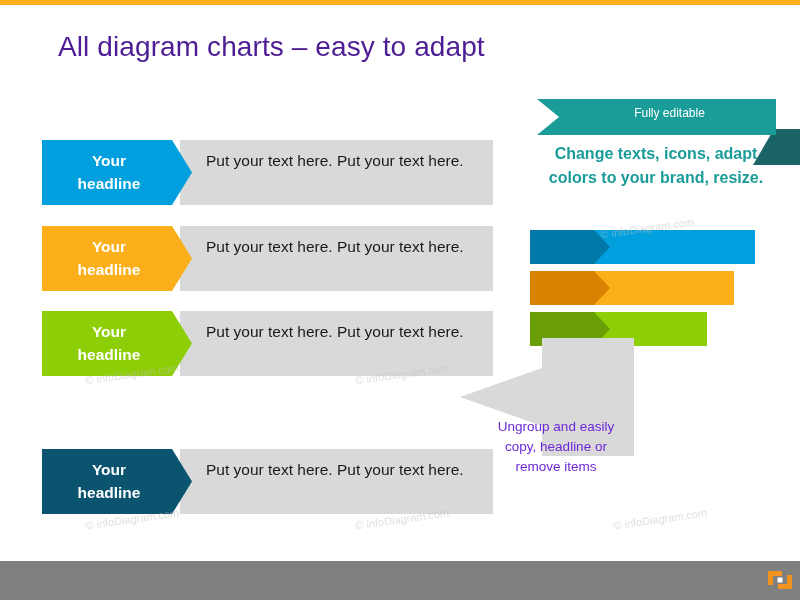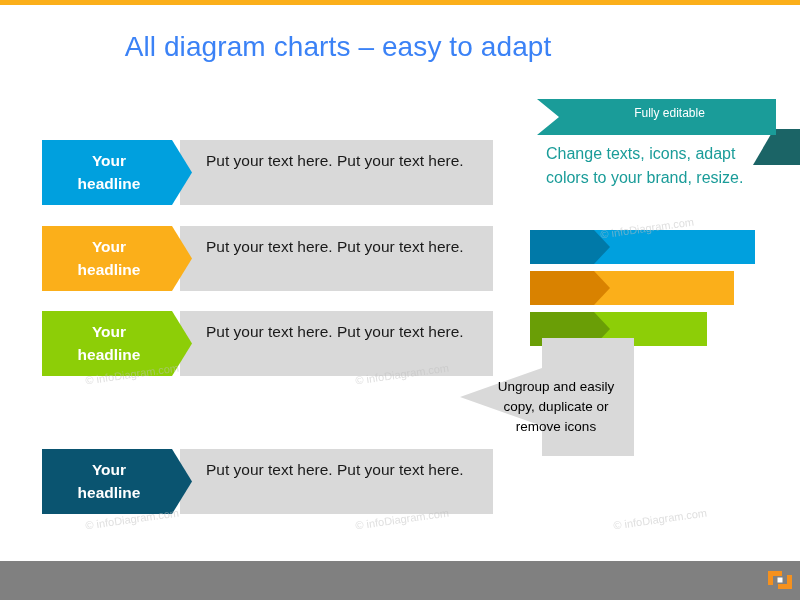--- a/index.html
+++ b/index.html
@@ -57,22 +57,22 @@
     position:absolute;left:0;top:0;width:239px;height:36px;
     background:#1A9C99;
     -webkit-clip-path:polygon(0 0,239px 0,239px 100%,0 100%,22px 50%);
     clip-path:polygon(0 0,239px 0,239px 100%,0 100%,22px 50%);
   }
   .ribbon-txt{
     position:absolute;left:26px;top:7px;width:213px;text-align:center;
     color:#fff;font-size:12px;
   }
   .ribbon-sub{
-    position:absolute;left:546px;top:142px;width:220px;
-    color:#1A9C99;font-size:16px;line-height:24px;
+    position:absolute;left:546px;top:142px;width:220px;text-align:center;
+    color:#1A9C99;font-size:16px;line-height:24px;font-weight:bold;
   }
 
   
   .minibar{position:absolute;height:34px;}
   .minibar .tail{position:absolute;left:62px;top:0;height:34px;}
   .minibar .headb{
     position:absolute;left:0;top:0;width:80px;height:34px;
     -webkit-clip-path:polygon(0 0,64px 0,80px 50%,64px 100%,0 100%);
     clip-path:polygon(0 0,64px 0,80px 50%,64px 100%,0 100%);
   }
@@ -104,21 +104,21 @@
   .footer-txt b{font-weight:bold;}
   .logo{position:absolute;left:766px;top:566px;width:28px;height:28px;}
 </style>
 </head>
 <body>
 
 <div class="slide">
 
   <div class="top-bar" style="background: rgb(251, 175, 26);"></div>
 
-  <div class="title" style="color: #3b82f6; text-align: center;">All diagram charts – easy to adapt</div>
+  <div class="title" style="color: #4c1d95;">All diagram charts – easy to adapt</div>
 
   <div class="row" id="row0" style="left:42px;top:140px;">
     <div class="body" style="background: rgb(217, 217, 217);">
       <div class="body-txt">Put your text here. Put your text here.</div>
     </div>
     <div class="head">
       <div class="head-shape" id="hs0" style="background: rgb(0, 160, 222);"></div>
       <div class="head-txt">
         <div>Your</div>
         <div>headline</div>
@@ -179,24 +179,24 @@
   <div class="minibar" id="mb1" style="left: 530px; top: 271px; width: 204px;">
     <div class="tail" style="background: rgb(251, 175, 26); width: 142px;"></div>
     <div class="headb" style="background: rgb(217, 130, 0);"></div>
   </div>
   <div class="minibar" id="mb2" style="left: 530px; top: 312px; width: 177px;">
     <div class="tail" style="background: rgb(141, 206, 7); width: 115px;"></div>
     <div class="headb" style="background: rgb(106, 158, 6);"></div>
   </div>
 
   <div class="callout" style="background: rgb(217, 217, 217);"></div>
-  <div class="callout-txt" style="color: #000000;">
+  <div class="callout-txt" style="color: #6d28d9; margin-top: 40px;">
     <div>Ungroup and easily</div>
-    <div>copy, duplicate or</div>
-    <div>remove icons</div>
+    <div>copy, headline or</div>
+    <div>remove items</div>
   </div>
 
   <div class="wm" style="left:85px;top:368px;transform:rotate(-8deg);">© infoDiagram.com</div>
   <div class="wm" style="left:355px;top:368px;transform:rotate(-8deg);">© infoDiagram.com</div>
   <div class="wm" style="left:85px;top:513px;transform:rotate(-8deg);">© infoDiagram.com</div>
   <div class="wm" style="left:355px;top:513px;transform:rotate(-8deg);">© infoDiagram.com</div>
   <div class="wm" style="left:613px;top:513px;transform:rotate(-8deg);">© infoDiagram.com</div>
   <div class="wm" style="left:600px;top:222px;transform:rotate(-8deg);">© infoDiagram.com</div>
 
   <div class="footer" style="background: rgb(128, 128, 128);"></div>

